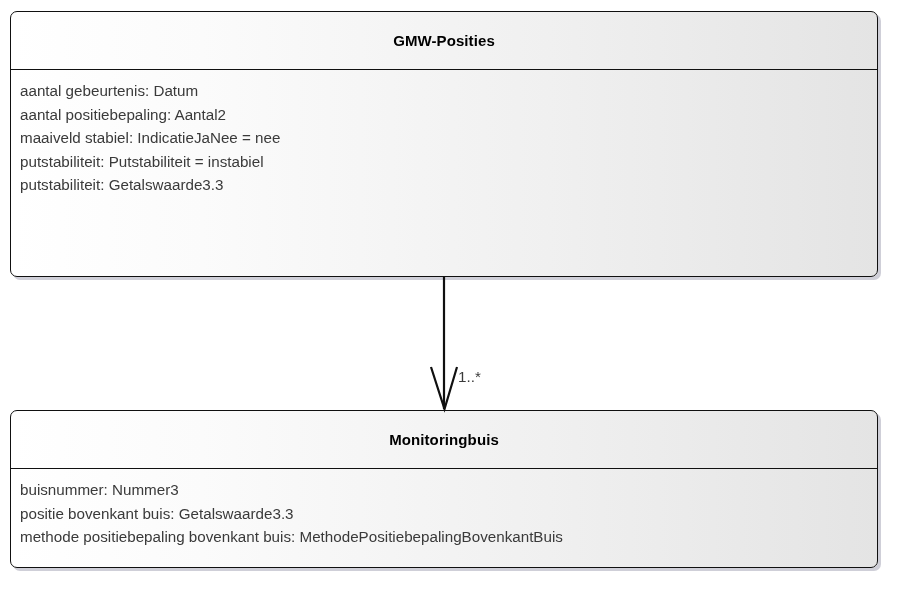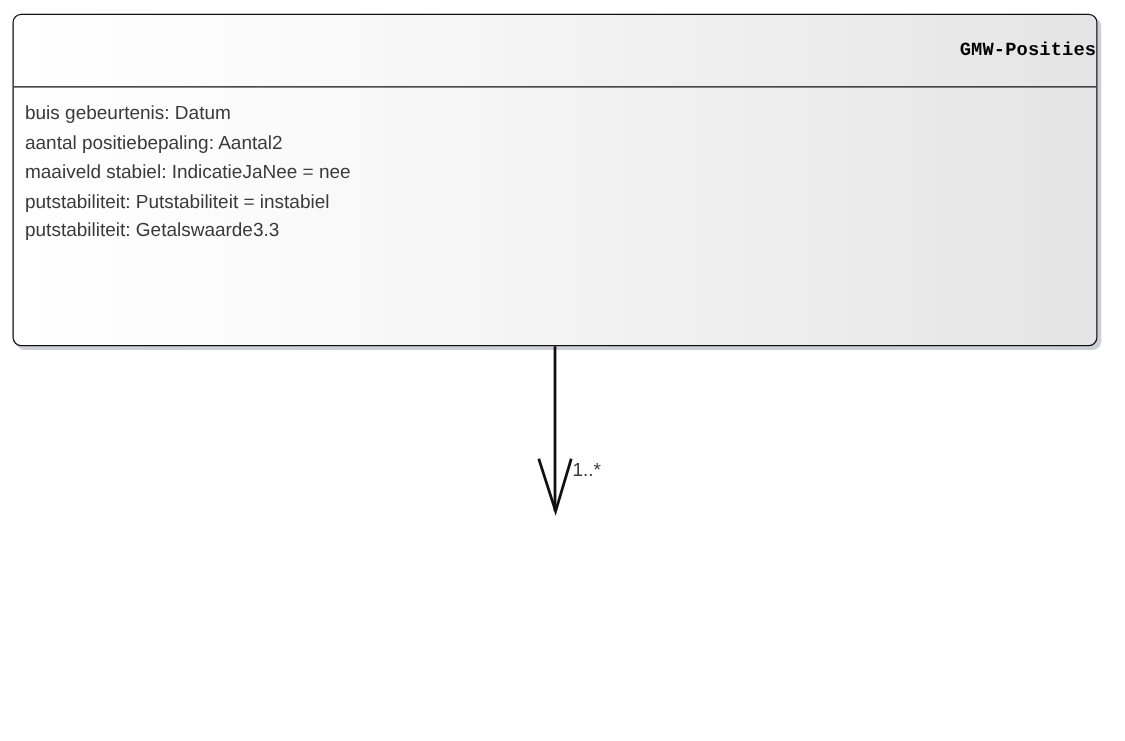--- a/index.html
+++ b/index.html
@@ -33,23 +33,22 @@
     background: linear-gradient(to right, #ffffff 0%, #fbfbfb 22%, #f0f0f0 62%, #e4e4e4 100%);
     box-shadow: 3px 3px 0 0 #cfcfd8;
     overflow: hidden;
   }
 
   .uml-class-header {
     box-sizing: border-box;
     height: 58px;
     display: flex;
     align-items: center;
-    justify-content: flex-end;
+    justify-content: center;
     border-bottom: 1.6px solid #101010;
-    font-family: Liberation Mono, monospace;
   }
 
   .uml-class-name {
     font-size: 15px;
     font-weight: bold;
     color: #000000;
     letter-spacing: 0.1px;
     white-space: nowrap;
   }
 
@@ -103,28 +102,38 @@
 </head>
 <body>
 
 <div id="diagram-canvas">
 
   <div class="uml-class" id="class-gmw-posities">
     <div class="uml-class-header">
       <div class="uml-class-name">GMW-Posities</div>
     </div>
     <div class="uml-class-body">
-      <div class="uml-attribute">buis gebeurtenis: Datum</div>
+      <div class="uml-attribute">aantal gebeurtenis: Datum</div>
       <div class="uml-attribute">aantal positiebepaling: Aantal2</div>
       <div class="uml-attribute">maaiveld stabiel: IndicatieJaNee = nee</div>
       <div class="uml-attribute">putstabiliteit: Putstabiliteit = instabiel</div>
       <div class="uml-attribute">putstabiliteit: Getalswaarde3.3</div>
     </div>
   </div>
 
+  <div class="uml-class" id="class-monitoringbuis">
+    <div class="uml-class-header">
+      <div class="uml-class-name">Monitoringbuis</div>
+    </div>
+    <div class="uml-class-body">
+      <div class="uml-attribute">buisnummer: Nummer3</div>
+      <div class="uml-attribute">positie bovenkant buis: Getalswaarde3.3</div>
+      <div class="uml-attribute">methode positiebepaling bovenkant buis: MethodePositiebepalingBovenkantBuis</div>
+    </div>
+  </div>
 
   <svg id="association-connector" viewBox="0 0 900 593" width="900" height="593">
     <line x1="444" y1="277" x2="444" y2="409" stroke="#101010" stroke-width="2.2"></line>
     <polyline points="431,367 444.5,409 457,367" fill="none" stroke="#101010" stroke-width="2.2" stroke-linecap="butt" stroke-linejoin="miter"></polyline>
   </svg>
 
   <div id="multiplicity-label">1..*</div>
 
 </div>
 

